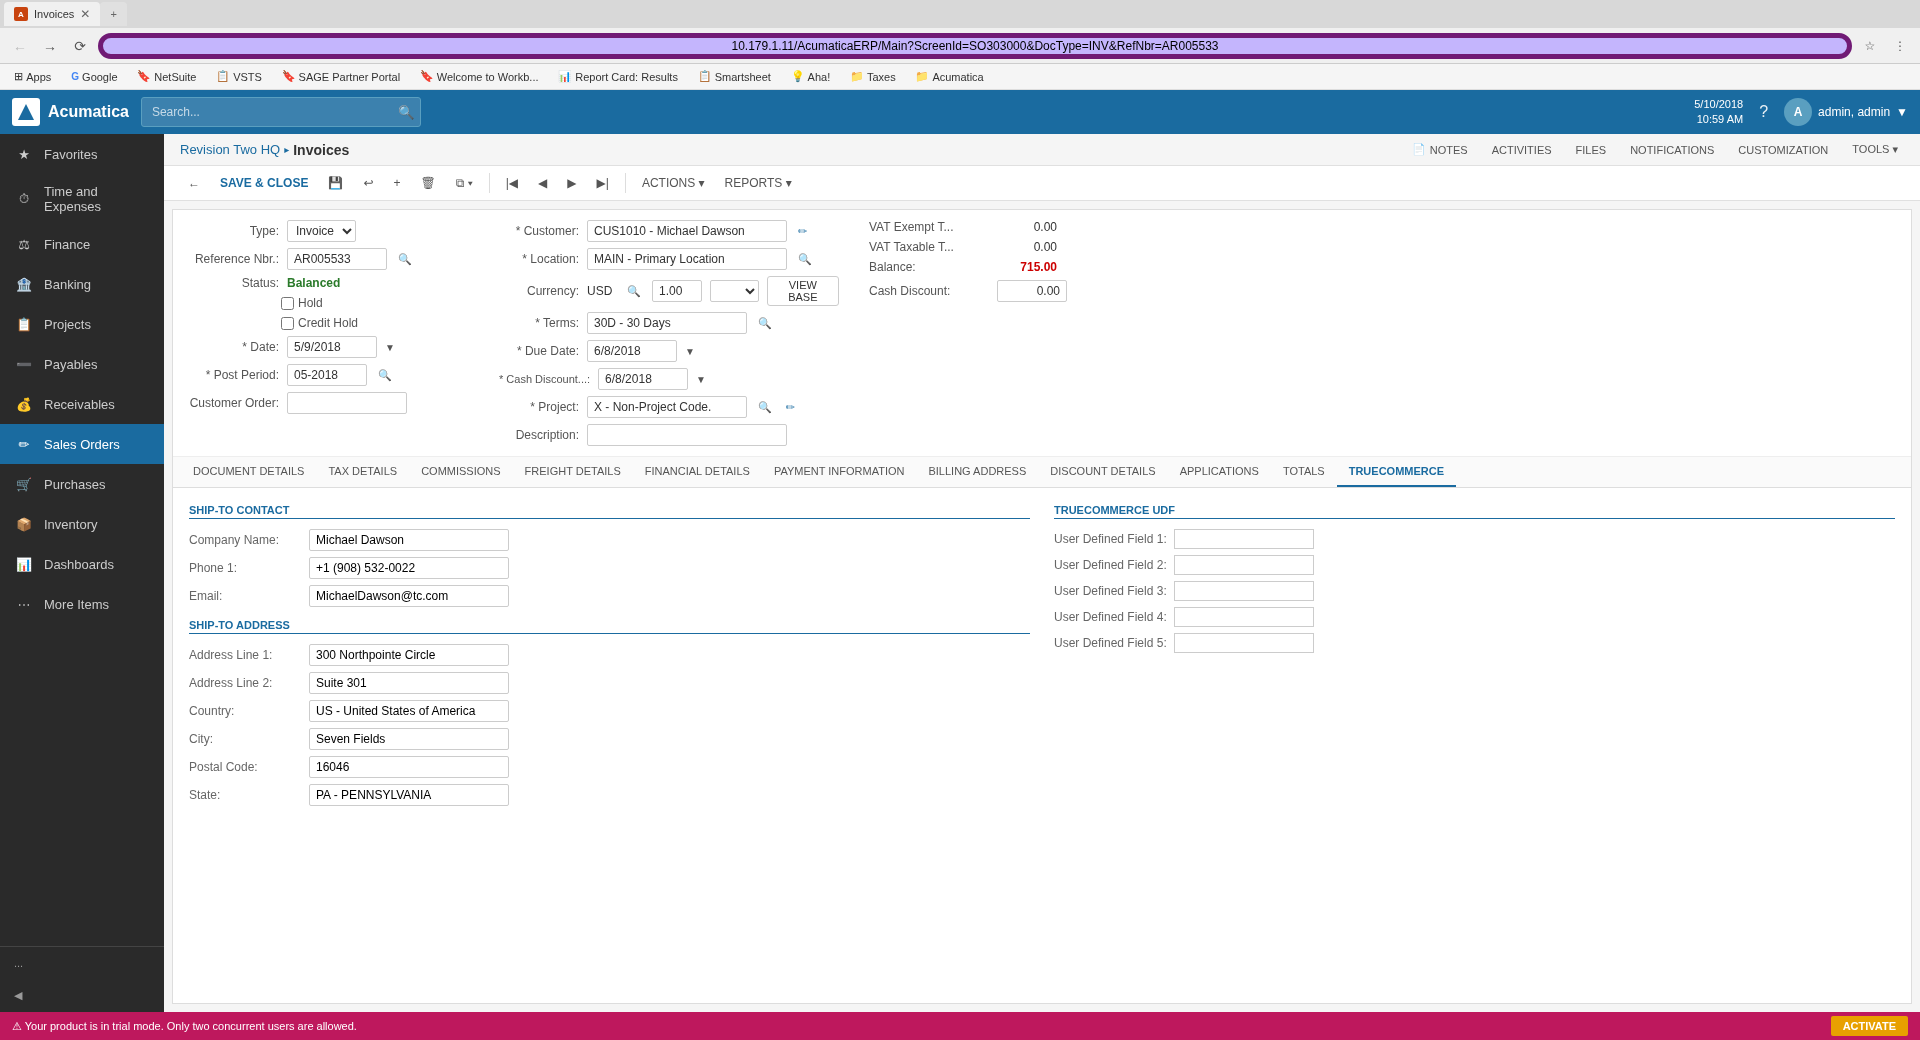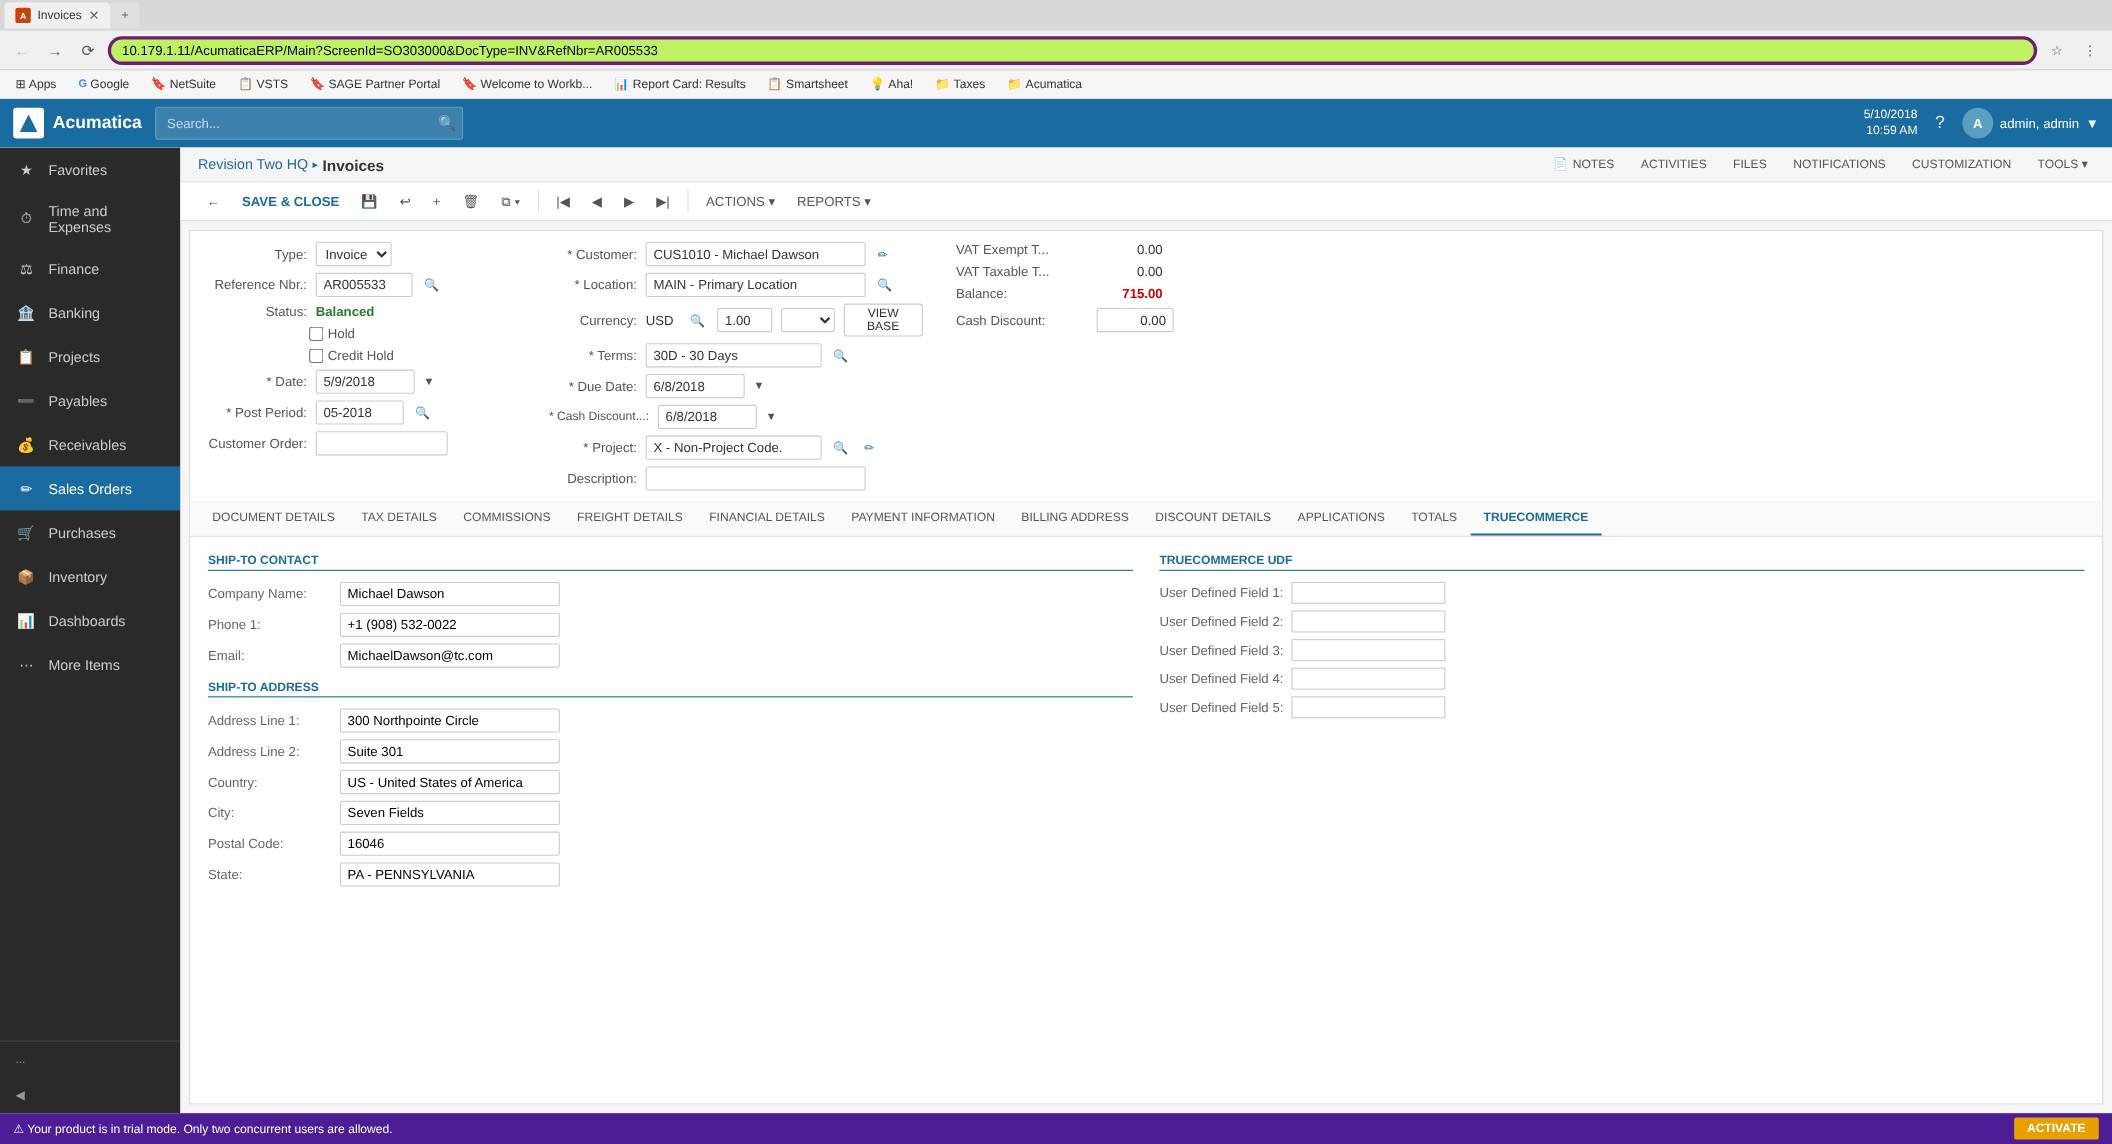--- a/index.html
+++ b/index.html
@@ -8,21 +8,21 @@
     
     .browser-chrome { background: #e8e8e8; }
     .browser-tabs { display: flex; align-items: center; height: 28px; background: #d8d8d8; padding: 0 4px; }
     .browser-tab { display: flex; align-items: center; background: #f0f0f0; border-radius: 4px 4px 0 0; padding: 0 10px; height: 24px; font-size: 11px; color: #333; gap: 6px; }
     .browser-tab .tab-favicon { width: 14px; height: 14px; background: #c8440f; border-radius: 2px; display: flex; align-items: center; justify-content: center; color: white; font-size: 8px; font-weight: bold; }
     .browser-tab .tab-close { color: #666; cursor: pointer; font-size: 12px; }
     .browser-tab-inactive { background: #e0e0e0; color: #666; }
     .browser-toolbar { display: flex; align-items: center; height: 36px; padding: 0 8px; gap: 6px; background: #f0f0f0; border-bottom: 1px solid #ccc; }
     .browser-nav-btn { width: 24px; height: 24px; border: none; background: none; cursor: pointer; color: #555; font-size: 14px; display: flex; align-items: center; justify-content: center; border-radius: 3px; }
     .browser-nav-btn.disabled { color: #bbb; cursor: default; }
-    .browser-address { flex: 1; height: 26px; border: 3px solid #701a75; border-radius: 13px; padding: 0 10px; font-size: 12px; background: #bef264; }
+    .browser-address { flex: 1; height: 26px; border: 5px solid #701a75; border-radius: 13px; padding: 0 10px; font-size: 12px; background: #c4b5fd; text-align: center; }
     .browser-action-btn { width: 24px; height: 24px; border: none; background: none; cursor: pointer; color: #555; font-size: 12px; }
 
     
     .bookmarks-bar { height: 26px; background: #f5f5f5; border-bottom: 1px solid #ddd; display: flex; align-items: center; padding: 0 8px; gap: 8px; font-size: 11px; color: #333; }
     .bookmark-item { padding: 2px 6px; border-radius: 3px; cursor: pointer; display: flex; align-items: center; gap: 3px; }
 
     
     .app-container { display: flex; flex-direction: column; height: calc(1040px - 90px); }
 
     
@@ -89,21 +89,21 @@
 
     
     .tab-content { flex: 1; overflow-y: auto; padding: 16px; }
     .section-header { font-size: 11px; font-weight: 700; color: #1a6ba0; border-bottom: 1px solid #1a6ba0; padding-bottom: 2px; margin-bottom: 10px; }
     .two-col { display: grid; grid-template-columns: 1fr 1fr; gap: 24px; }
     .field-row { display: flex; align-items: center; margin-bottom: 6px; }
     .field-label { color: #666; min-width: 120px; font-size: 12px; }
     .field-input { height: 22px; border: 1px solid #ccc; border-radius: 2px; padding: 0 6px; font-size: 12px; width: 200px; }
 
     
-    .status-bar { background: #4c1d95; color: white; height: 28px; display: flex; align-items: center; padding: 0 12px; font-size: 11px; justify-content: space-between; }
+    .status-bar { background: #be185d; color: white; height: 28px; display: flex; align-items: center; padding: 0 12px; font-size: 11px; justify-content: space-between; }
     .activate-btn { background: #e8a000; color: white; border: none; padding: 4px 12px; font-size: 11px; font-weight: 600; cursor: pointer; border-radius: 2px; }
 
     .udf-input { height: 20px; border: 1px solid #ccc; width: 140px; }
   </style>
 </head>
 <body>
 
 <div class="browser-chrome">
   <div class="browser-tabs">
     <div class="browser-tab">
@@ -308,21 +308,21 @@
 
           <div>
             <div class="form-row">
               <span class="form-label">Type:</span>
               <select class="form-select">
                 <option>Invoice</option>
               </select>
             </div>
             <div class="form-row">
               <span class="form-label">Reference Nbr.:</span>
-              <input class="form-input" style="width: 88px;" type="text" value="AR005533">
+              <input class="form-input" style="width: 100px;" type="text" value="AR005533">
               <button class="form-link-btn">🔍</button>
             </div>
             <div class="form-row">
               <span class="form-label">Status:</span>
               <span class="status-balanced">Balanced</span>
             </div>
             <div class="form-row" style="margin-left: 92px;">
               <label class="checkbox-row">
                 <input type="checkbox" style="">
                 <span>Hold</span>

